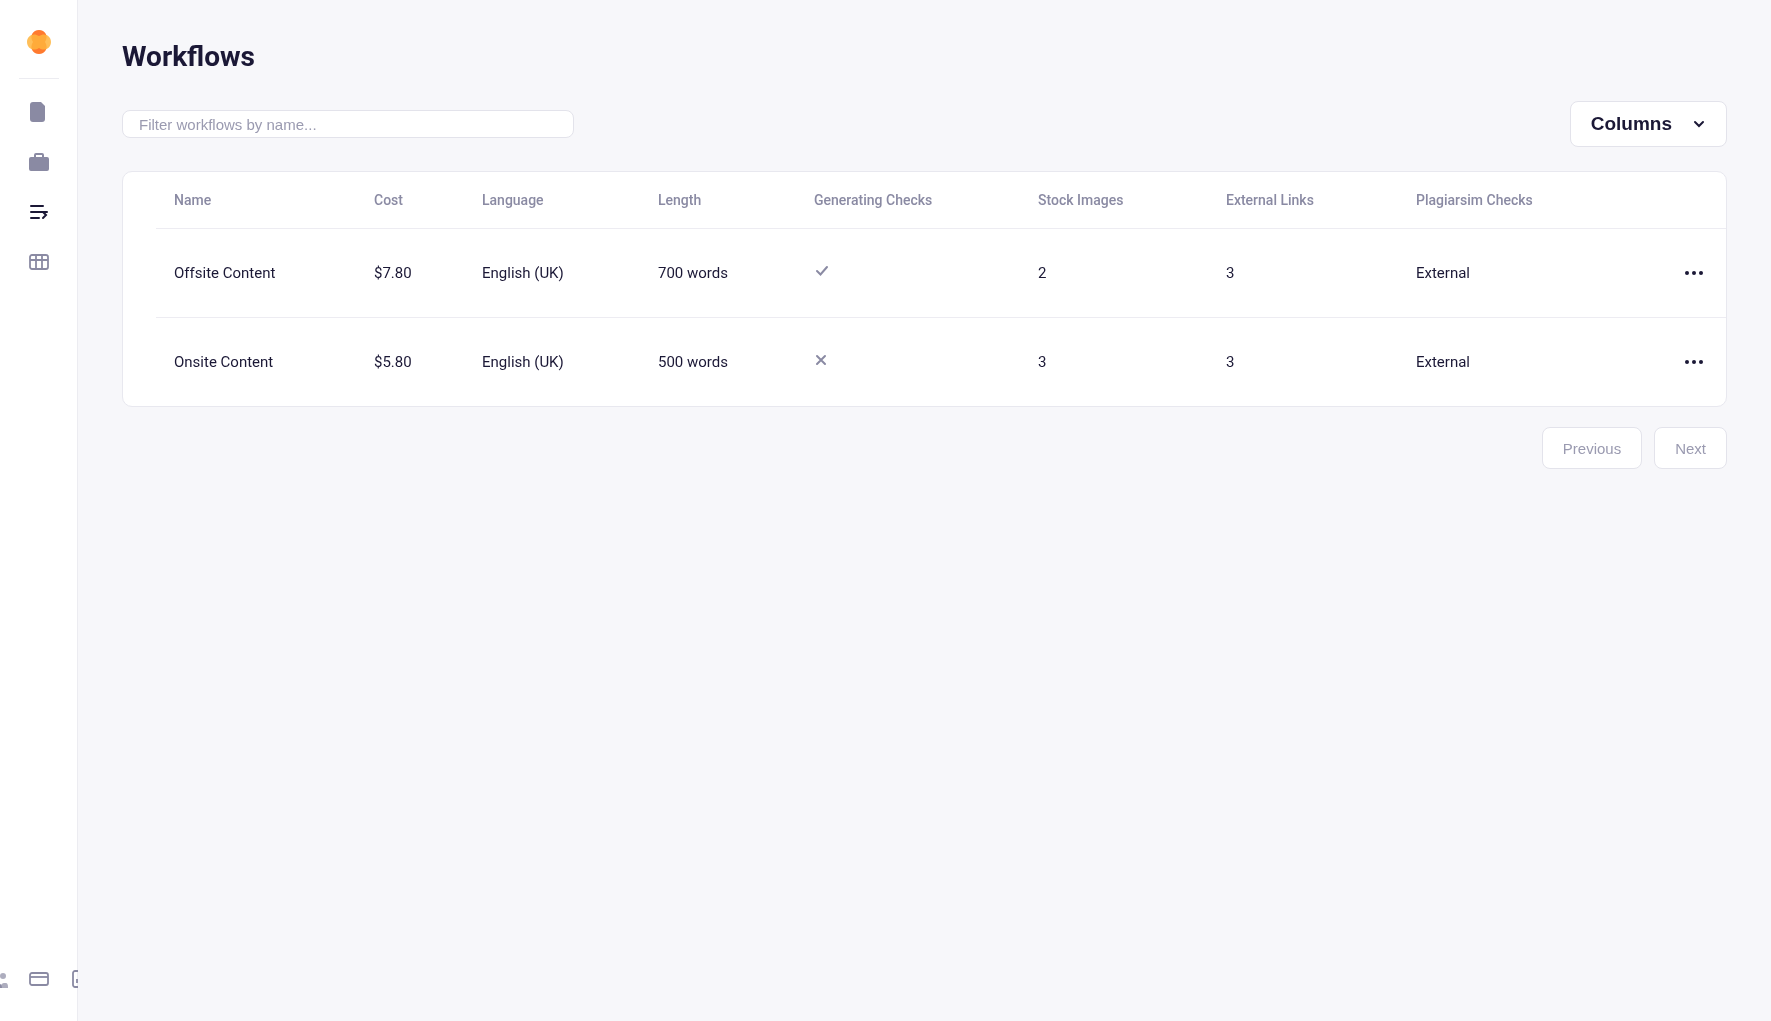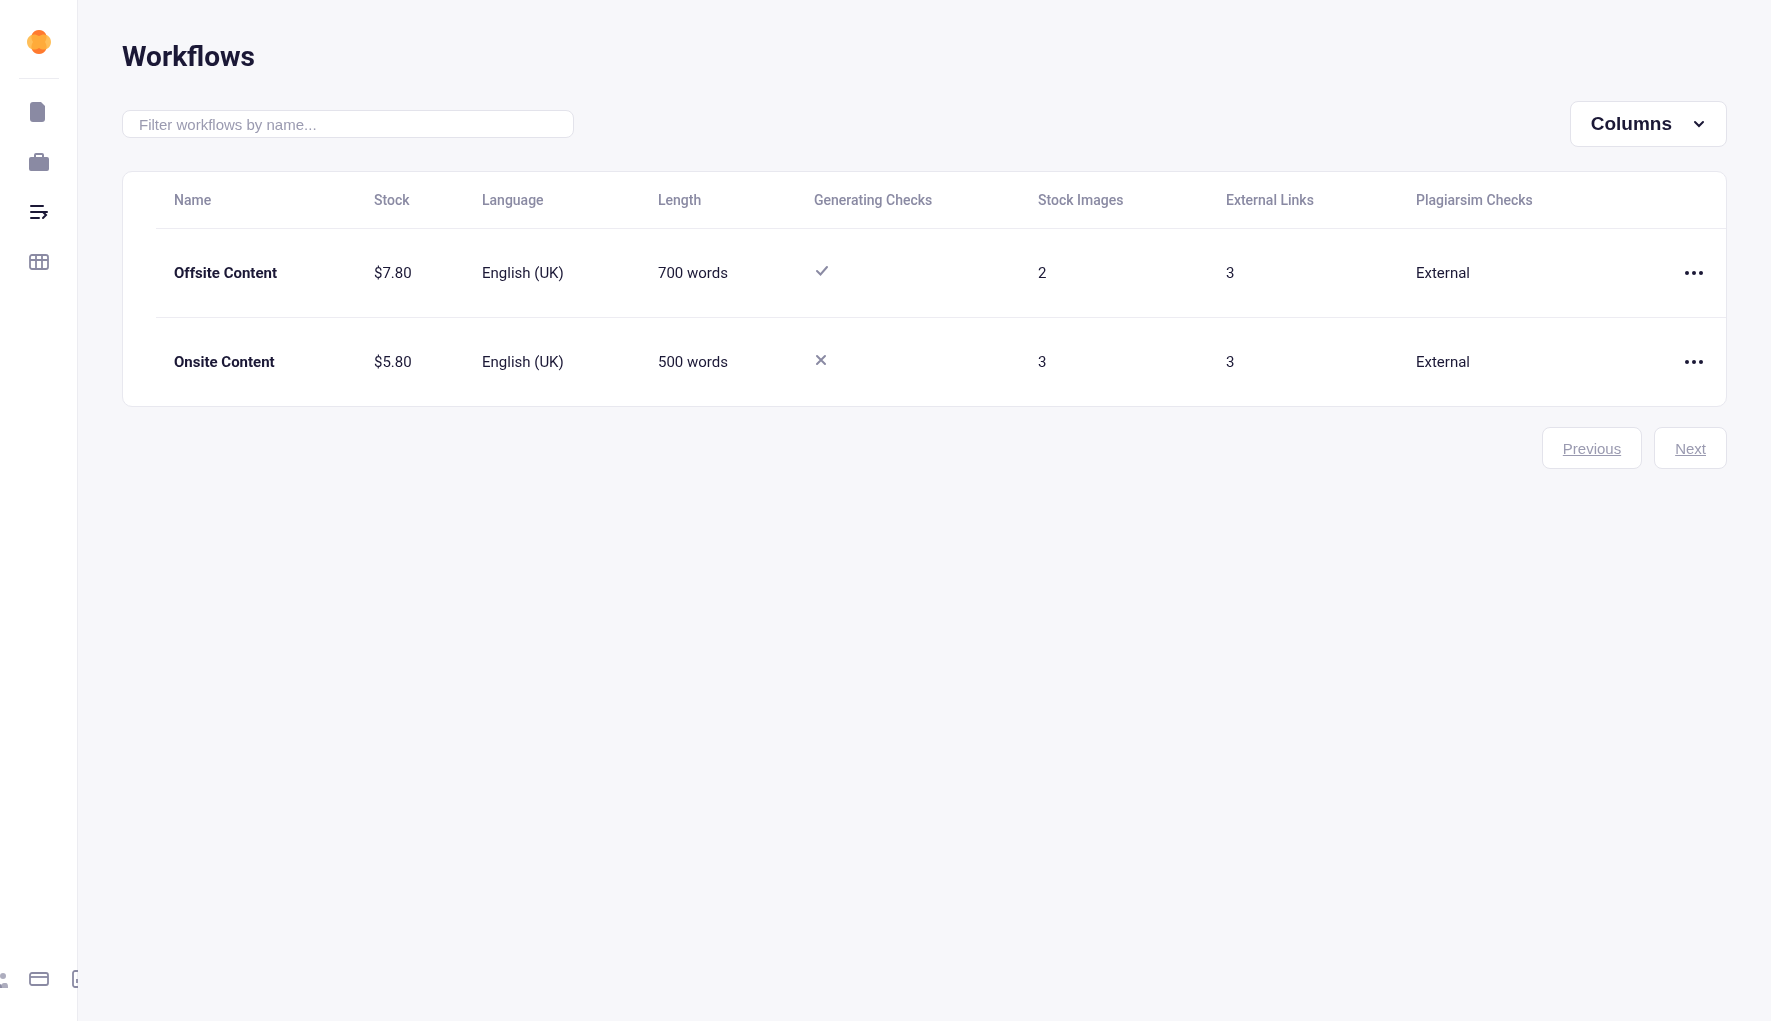--- a/index.html
+++ b/index.html
@@ -89,27 +89,27 @@
 .th { font-size:14px; font-weight:500; color:#8a8aa3; }
 .trow {
   display:grid;
   grid-template-columns: 200px 108px 176px 156px 224px 188px 190px 1fr 60px;
   padding: 30px 18px;
   border-top:1px solid #edecf2;
   align-items:center;
   font-size:15px; color:#1b1836;
 }
 .trow:first-child { border-top:none; }
-.td-name { font-weight:700; }
+.td-name { font-weight:400; }
 .row-actions { display:flex; justify-content:flex-end; }
 .dots-btn { width:28px; height:28px; display:flex; align-items:center; justify-content:center; color:#1b1836; cursor:pointer; }
 .pagination { display:flex; justify-content:flex-end; gap:12px; margin-top:20px; }
 .page-btn {
   height:42px; padding:0 20px; border:1px solid #e3e3eb; border-radius:8px;
-  background:#fff; font-size:15px; font-weight:500; color:#9a9ab0; cursor:pointer;text-decoration:underline;
+  background:#fff; font-size:15px; font-weight:500; color:#9a9ab0; cursor:pointer;
 }
 .check-icon,.x-icon { color:#8a8aa3; }
 </style>
 </head>
 <body>
 
 <div class="app">
   <aside class="sidebar">
     <div class="logo">
       <svg width="36" height="36" viewBox="0 0 36 36">
@@ -188,21 +188,21 @@
           <svg width="14" height="14" viewBox="0 0 14 14" fill="none" stroke="currentColor" stroke-width="2" stroke-linecap="round">
               <path d="M3 5l4 4 4-4"></path>
             </svg>
         </button>
       </div>
     </div>
 
     <div class="table-card">
       <div class="thead">
         <div class="th">Name</div>
-        <div class="th">Stock</div>
+        <div class="th">Cost</div>
         <div class="th">Language</div>
         <div class="th">Length</div>
         <div class="th">Generating Checks</div>
         <div class="th">Stock Images</div>
         <div class="th">External Links</div>
         <div class="th">Plagiarsim Checks</div>
         <div></div>
       </div>
       <div id="tbody">
           <div class="trow">

